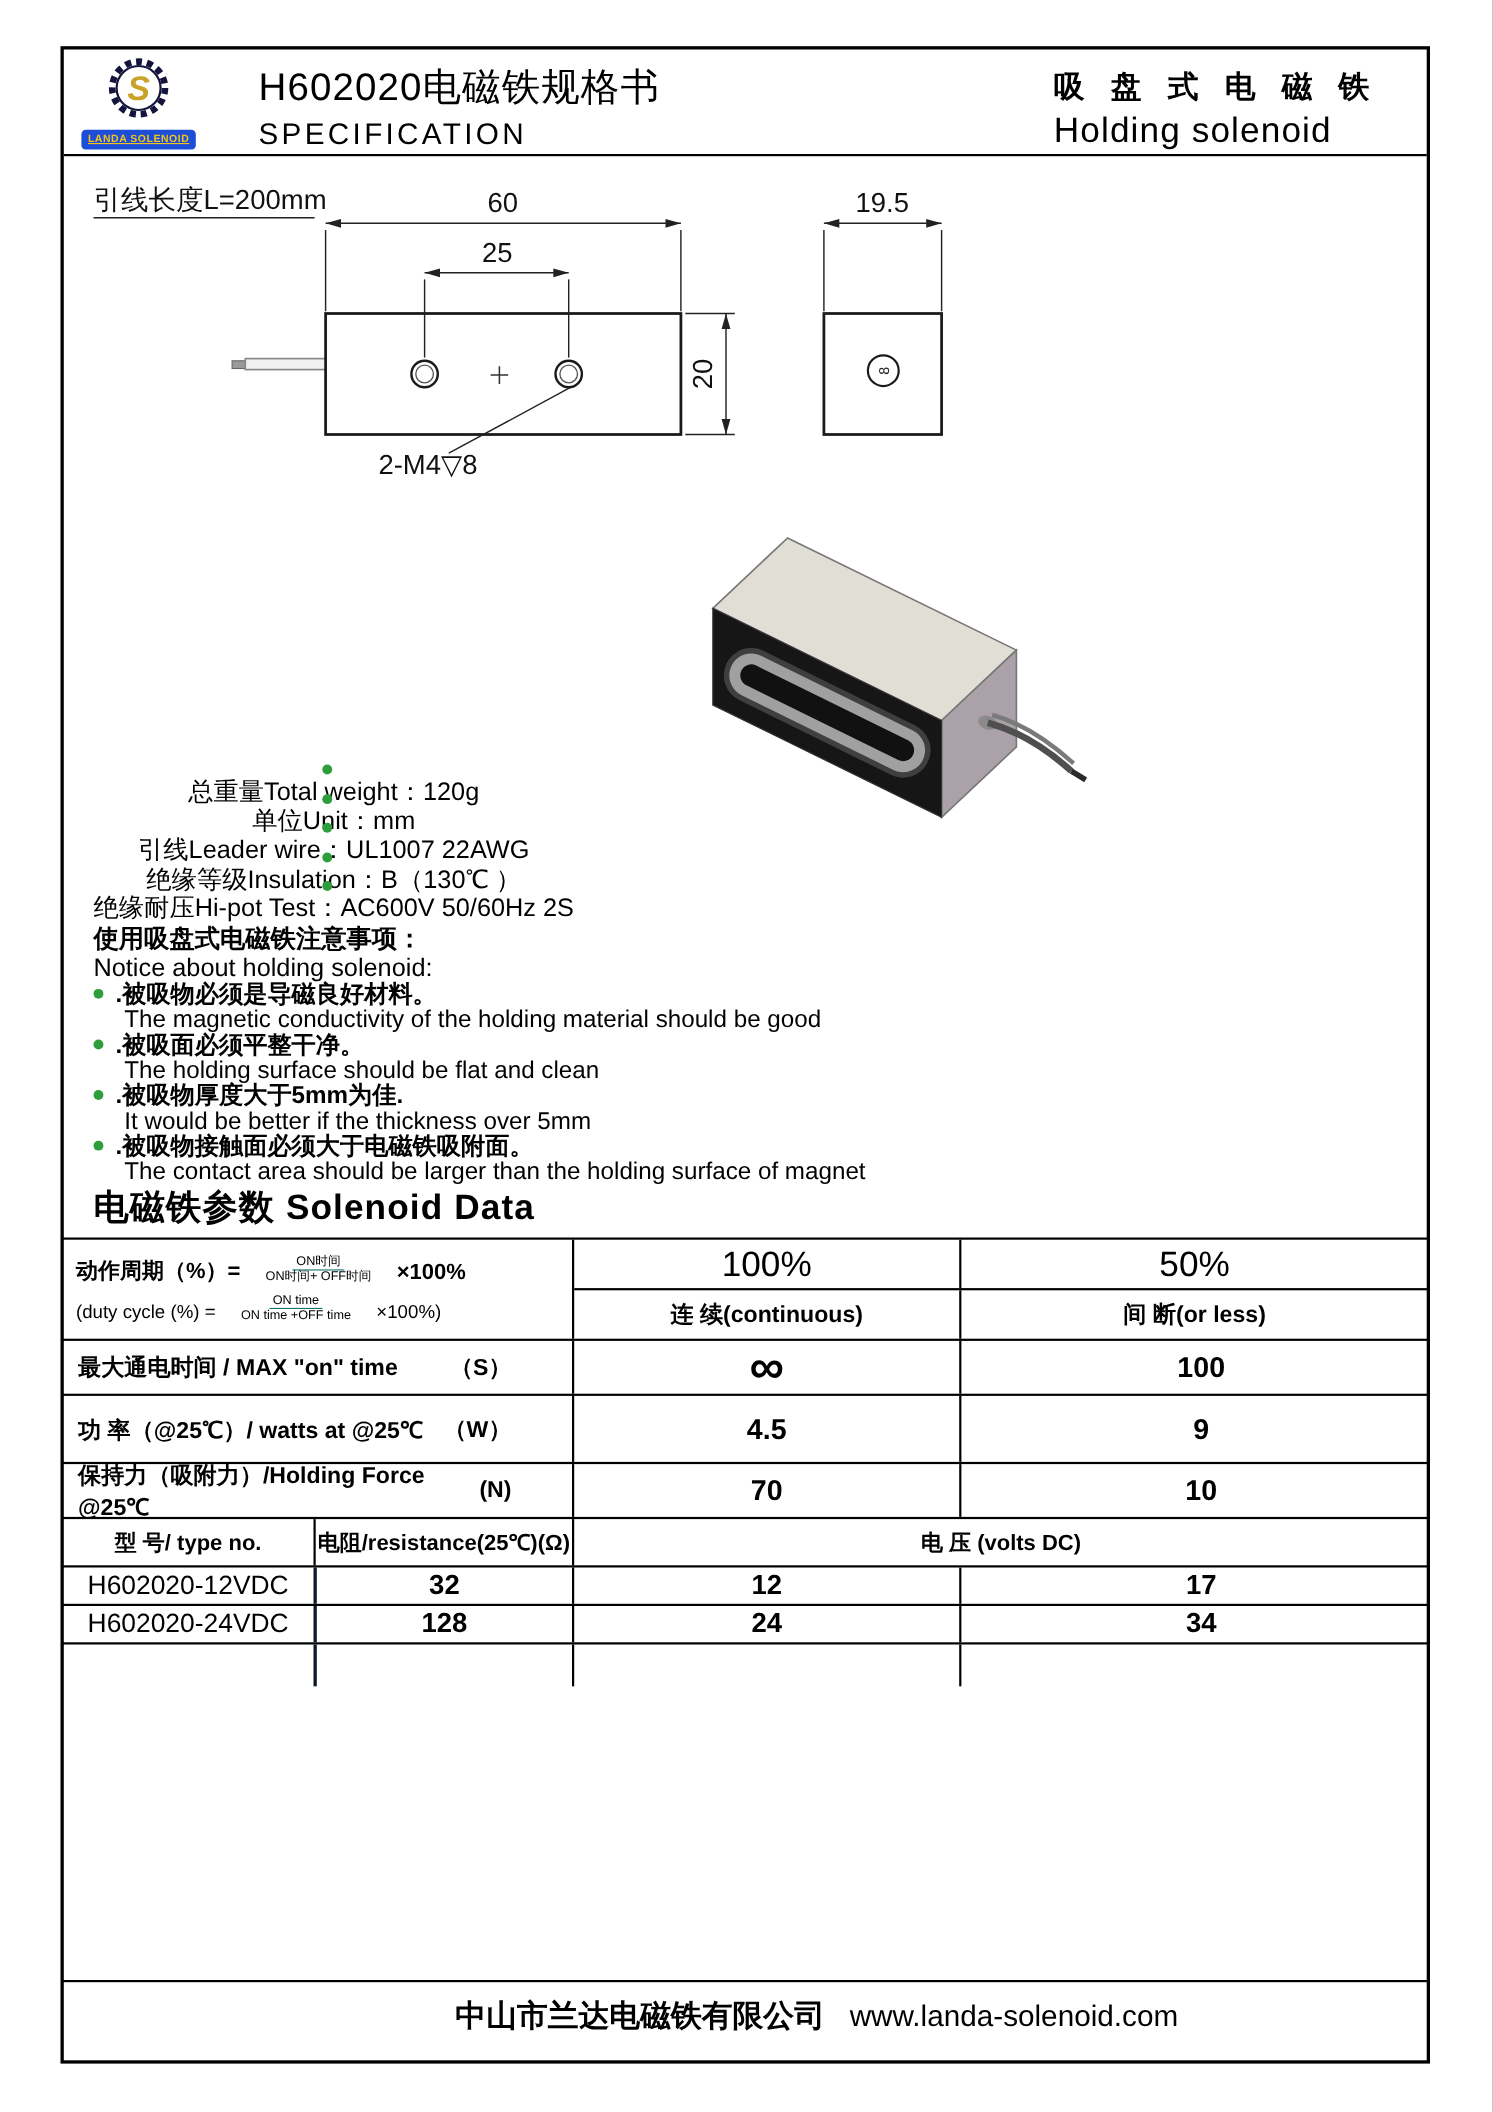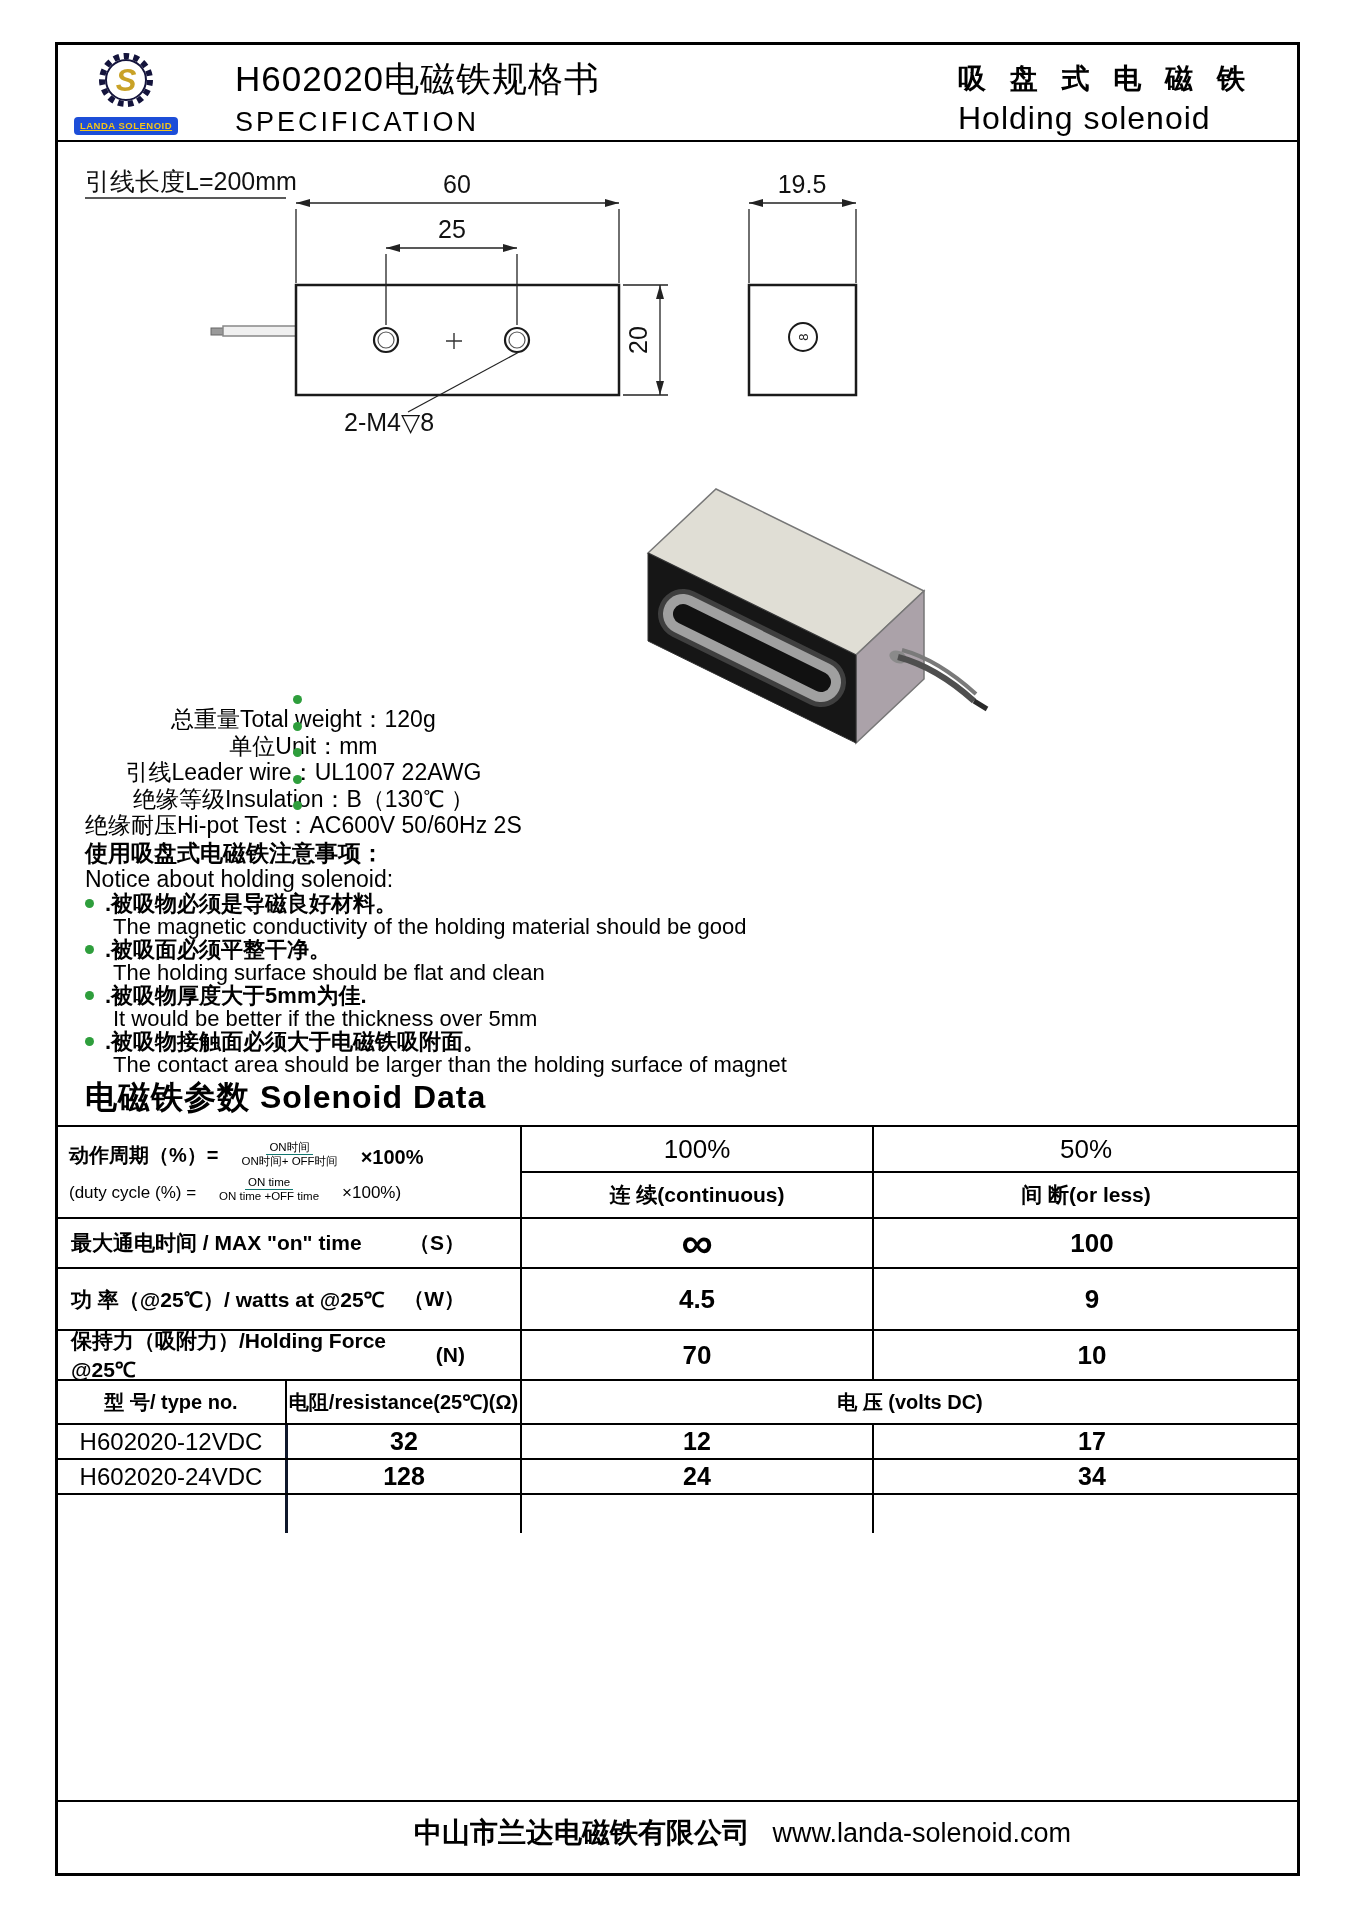--- a/index.html
+++ b/index.html
@@ -58,21 +58,21 @@
   .duty-line { display:flex; align-items:flex-end;gap:20px; }
   .duty-line.cn { font-size:20px; font-weight:bold; }
   .duty-line.en { font-size:17px; }
   .frac { display:inline-flex; flex-direction:column; align-items:center; font-size:11.5px; font-weight:normal; line-height:1.15; margin:0 3px; }
   .frac .num { border-bottom:1px solid #0f766e; padding:0 3px; }
   .dutyR { flex:1; display:flex; flex-direction:column; border-left:2px solid #000; }
   .sub { display:flex; flex:1; }
   .sub.top { border-bottom:2px solid #000; }
   .s2 { width:350px; display:flex; align-items:center; justify-content:center; }
   .s3 { flex:1; border-left:2px solid #000; display:flex; align-items:center; justify-content:center; }
-  .pct { font-size:26px; }
+  .pct { font-size:32px; }
   .subhdr { font-size:21px; font-weight:bold; }
   .val { font-size:26px; font-weight:bold; }
   .inf { font-size:44px; font-weight:bold; line-height:1; }
   .th1 { width:228px; font-weight:bold; font-size:20px; }
   .th2 { width:235px; border-left:2px solid #000; font-weight:bold; font-size:20px; }
   .c23span { flex:1; border-left:2px solid #000; display:flex; align-items:center; justify-content:center; font-weight:bold; font-size:20px; }
   .tt { width:228px; font-size:24px; }
   .tr2 { width:235px; border-left:3px solid #0f172a; font-size:25px; font-weight:bold;text-align:center; }
   .tvc { font-size:25px; font-weight:bold; }
 

